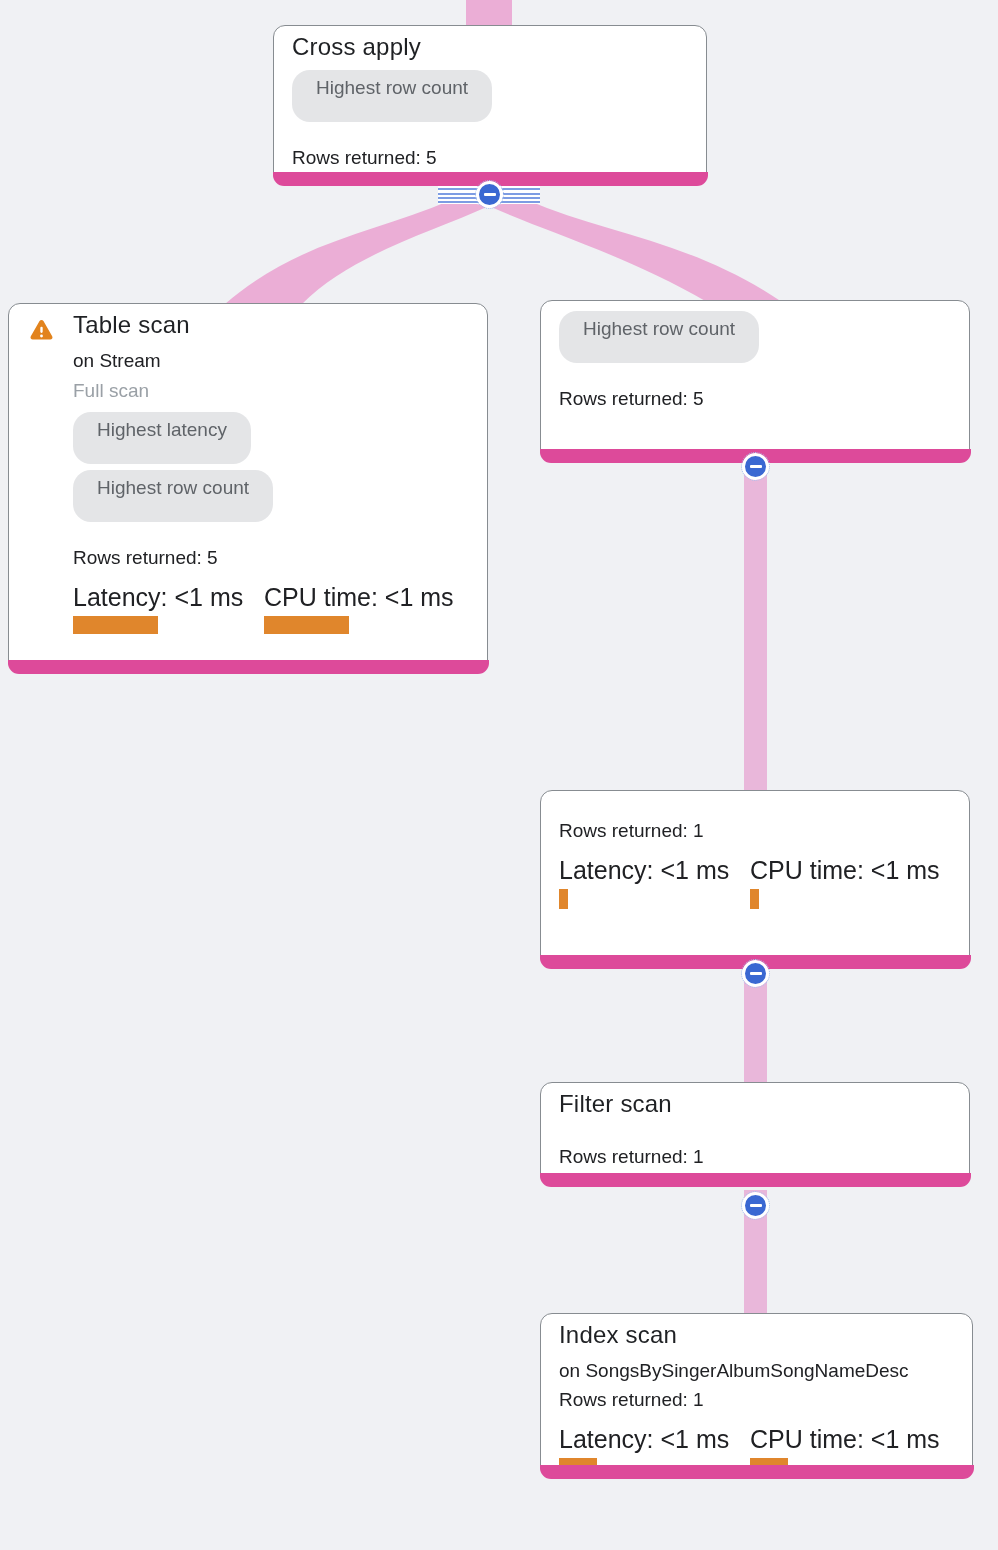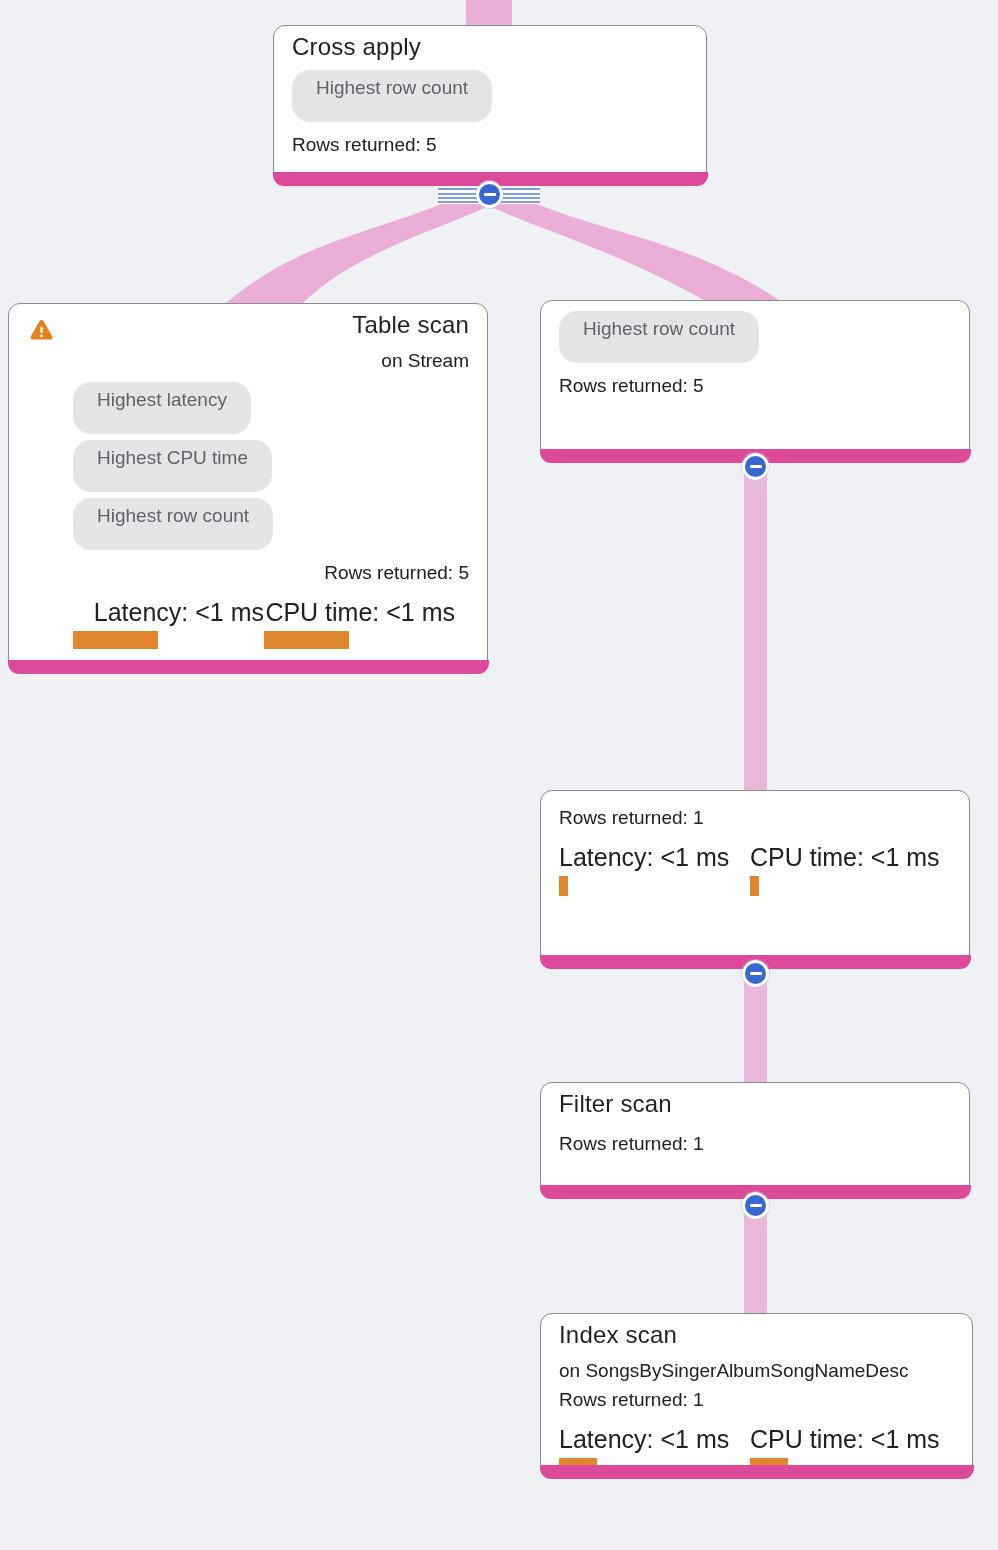--- a/index.html
+++ b/index.html
@@ -32,21 +32,21 @@
     margin: 0; font-size: 24px; font-weight: 500;
     letter-spacing: 0.2px; line-height: 34px; color: #1f2124;
   }
   .sub  { font-size: 19px; line-height: 30px; margin-top: 4px; }
   .note { font-size: 19px; line-height: 30px; color: #9aa0a6; }
   .pill {
     display: table; background: #e4e5e7; color: #5f6368;
     font-size: 19px; line-height: 36px; height: 52px;
     padding: 0 24px; border-radius: 18px; margin-top: 6px;
   }
-  .rows { font-size: 19px; line-height: 28px; margin-top: 9px; }
+  .rows { font-size: 19px; line-height: 28px; margin-top: 22px; }
   .metrics { display: flex; margin-top: 12px; }
   .metric { width: 191px; }
   .metric .label { font-size: 25px; line-height: 26px; }
   .metric .bar { height: 18px; background: #e0862c; margin-top: 6px; }
   .metric .bar.tall { height: 20px; }
 
   
   .warn { position: absolute; left: 19px; top: 13px; width: 27px; height: 27px; }
 
   
@@ -102,33 +102,33 @@
       <div class="rows">Rows returned: 5</div>
     </div>
     <div class="bottom-bar"></div>
   </div>
 
   <div class="stripes"></div>
   <button class="collapse-btn" style="left:476px; top:181px;">
     <span class="minus"></span>
   </button>
 
-  <div class="card" style="left:8px; top:303px; width:480px; height:370px;text-align:right;">
+  <div class="card" style="left:8px; top:303px; width:480px; height:370px;">
     <span class="warn">
       <svg viewBox="0 0 24 24" width="27" height="27">
         <path d="M10.27 3.6 L2.5 17.1 A2 2 0 0 0 4.23 20.1 H19.77 A2 2 0 0 0 21.5 17.1 L13.73 3.6 A2 2 0 0 0 10.27 3.6 Z" fill="#e2831d"></path>
         <rect x="10.95" y="8.6" width="2.1" height="5.6" rx="1" fill="#ffffff"></rect>
         <circle cx="12" cy="16.9" r="1.25" fill="#ffffff"></circle>
       </svg>
     </span>
     <div class="content indented">
       <h2>Table scan</h2>
       <div class="sub">on Stream</div>
+      <div class="note">Full scan</div>
       <div class="pill">Highest latency</div>
-      <div class="pill">Highest CPU time</div>
       <div class="pill">Highest row count</div>
       <div class="rows">Rows returned: 5</div>
       <div class="metrics">
         <div class="metric">
           <div class="label">Latency: &lt;1 ms</div>
           <div class="bar" style="width: 85px;"></div>
         </div>
         <div class="metric">
           <div class="label">CPU time: &lt;1 ms</div>
           <div class="bar" style="width: 85px;"></div>
@@ -162,21 +162,21 @@
           <div class="bar tall" style="width: 9px;"></div>
         </div>
       </div>
     </div>
     <div class="bottom-bar"></div>
   </div>
   <button class="collapse-btn" style="left:742px; top:960px;">
     <span class="minus"></span>
   </button>
 
-  <div class="card" style="left:540px; top:1082px; width:430px; height:116px;">
+  <div class="card" style="left:540px; top:1082px; width:430px; height:104px;">
     <div class="content">
       <h2>Filter scan</h2>
       <div class="rows">Rows returned: 1</div>
     </div>
     <div class="bottom-bar"></div>
   </div>
   <button class="collapse-btn" style="left:742px; top:1192px;">
     <span class="minus"></span>
   </button>
 

